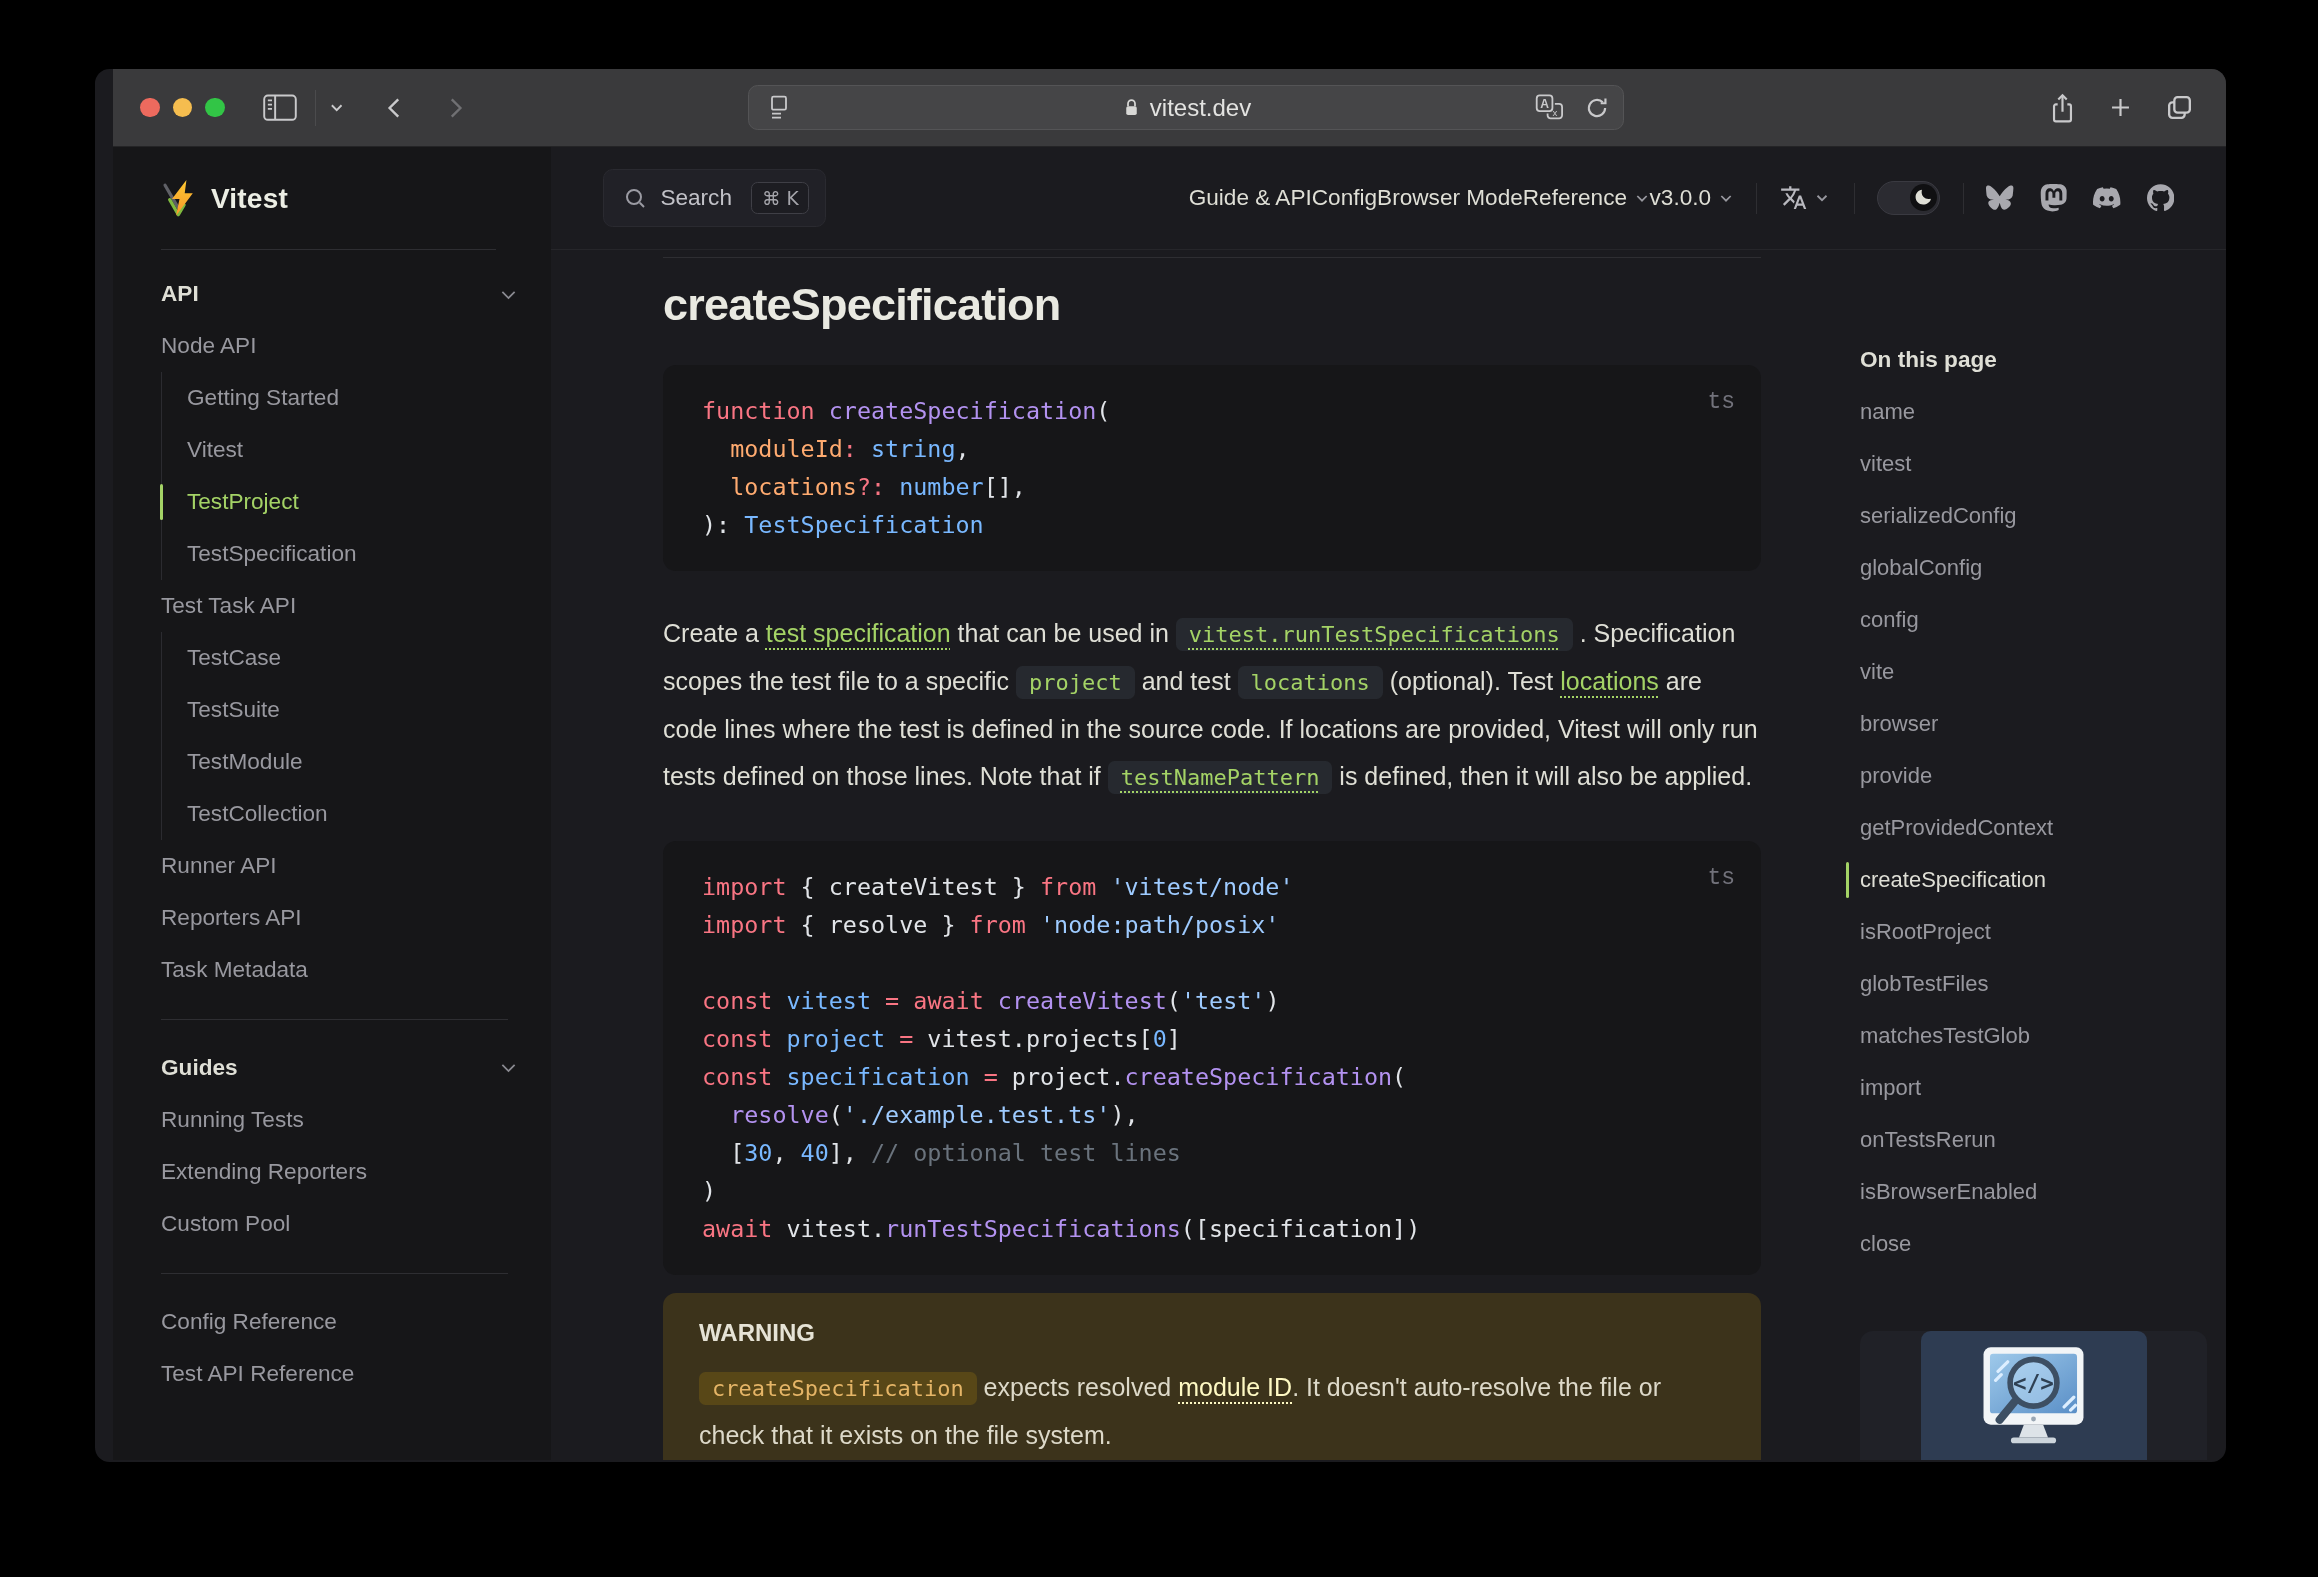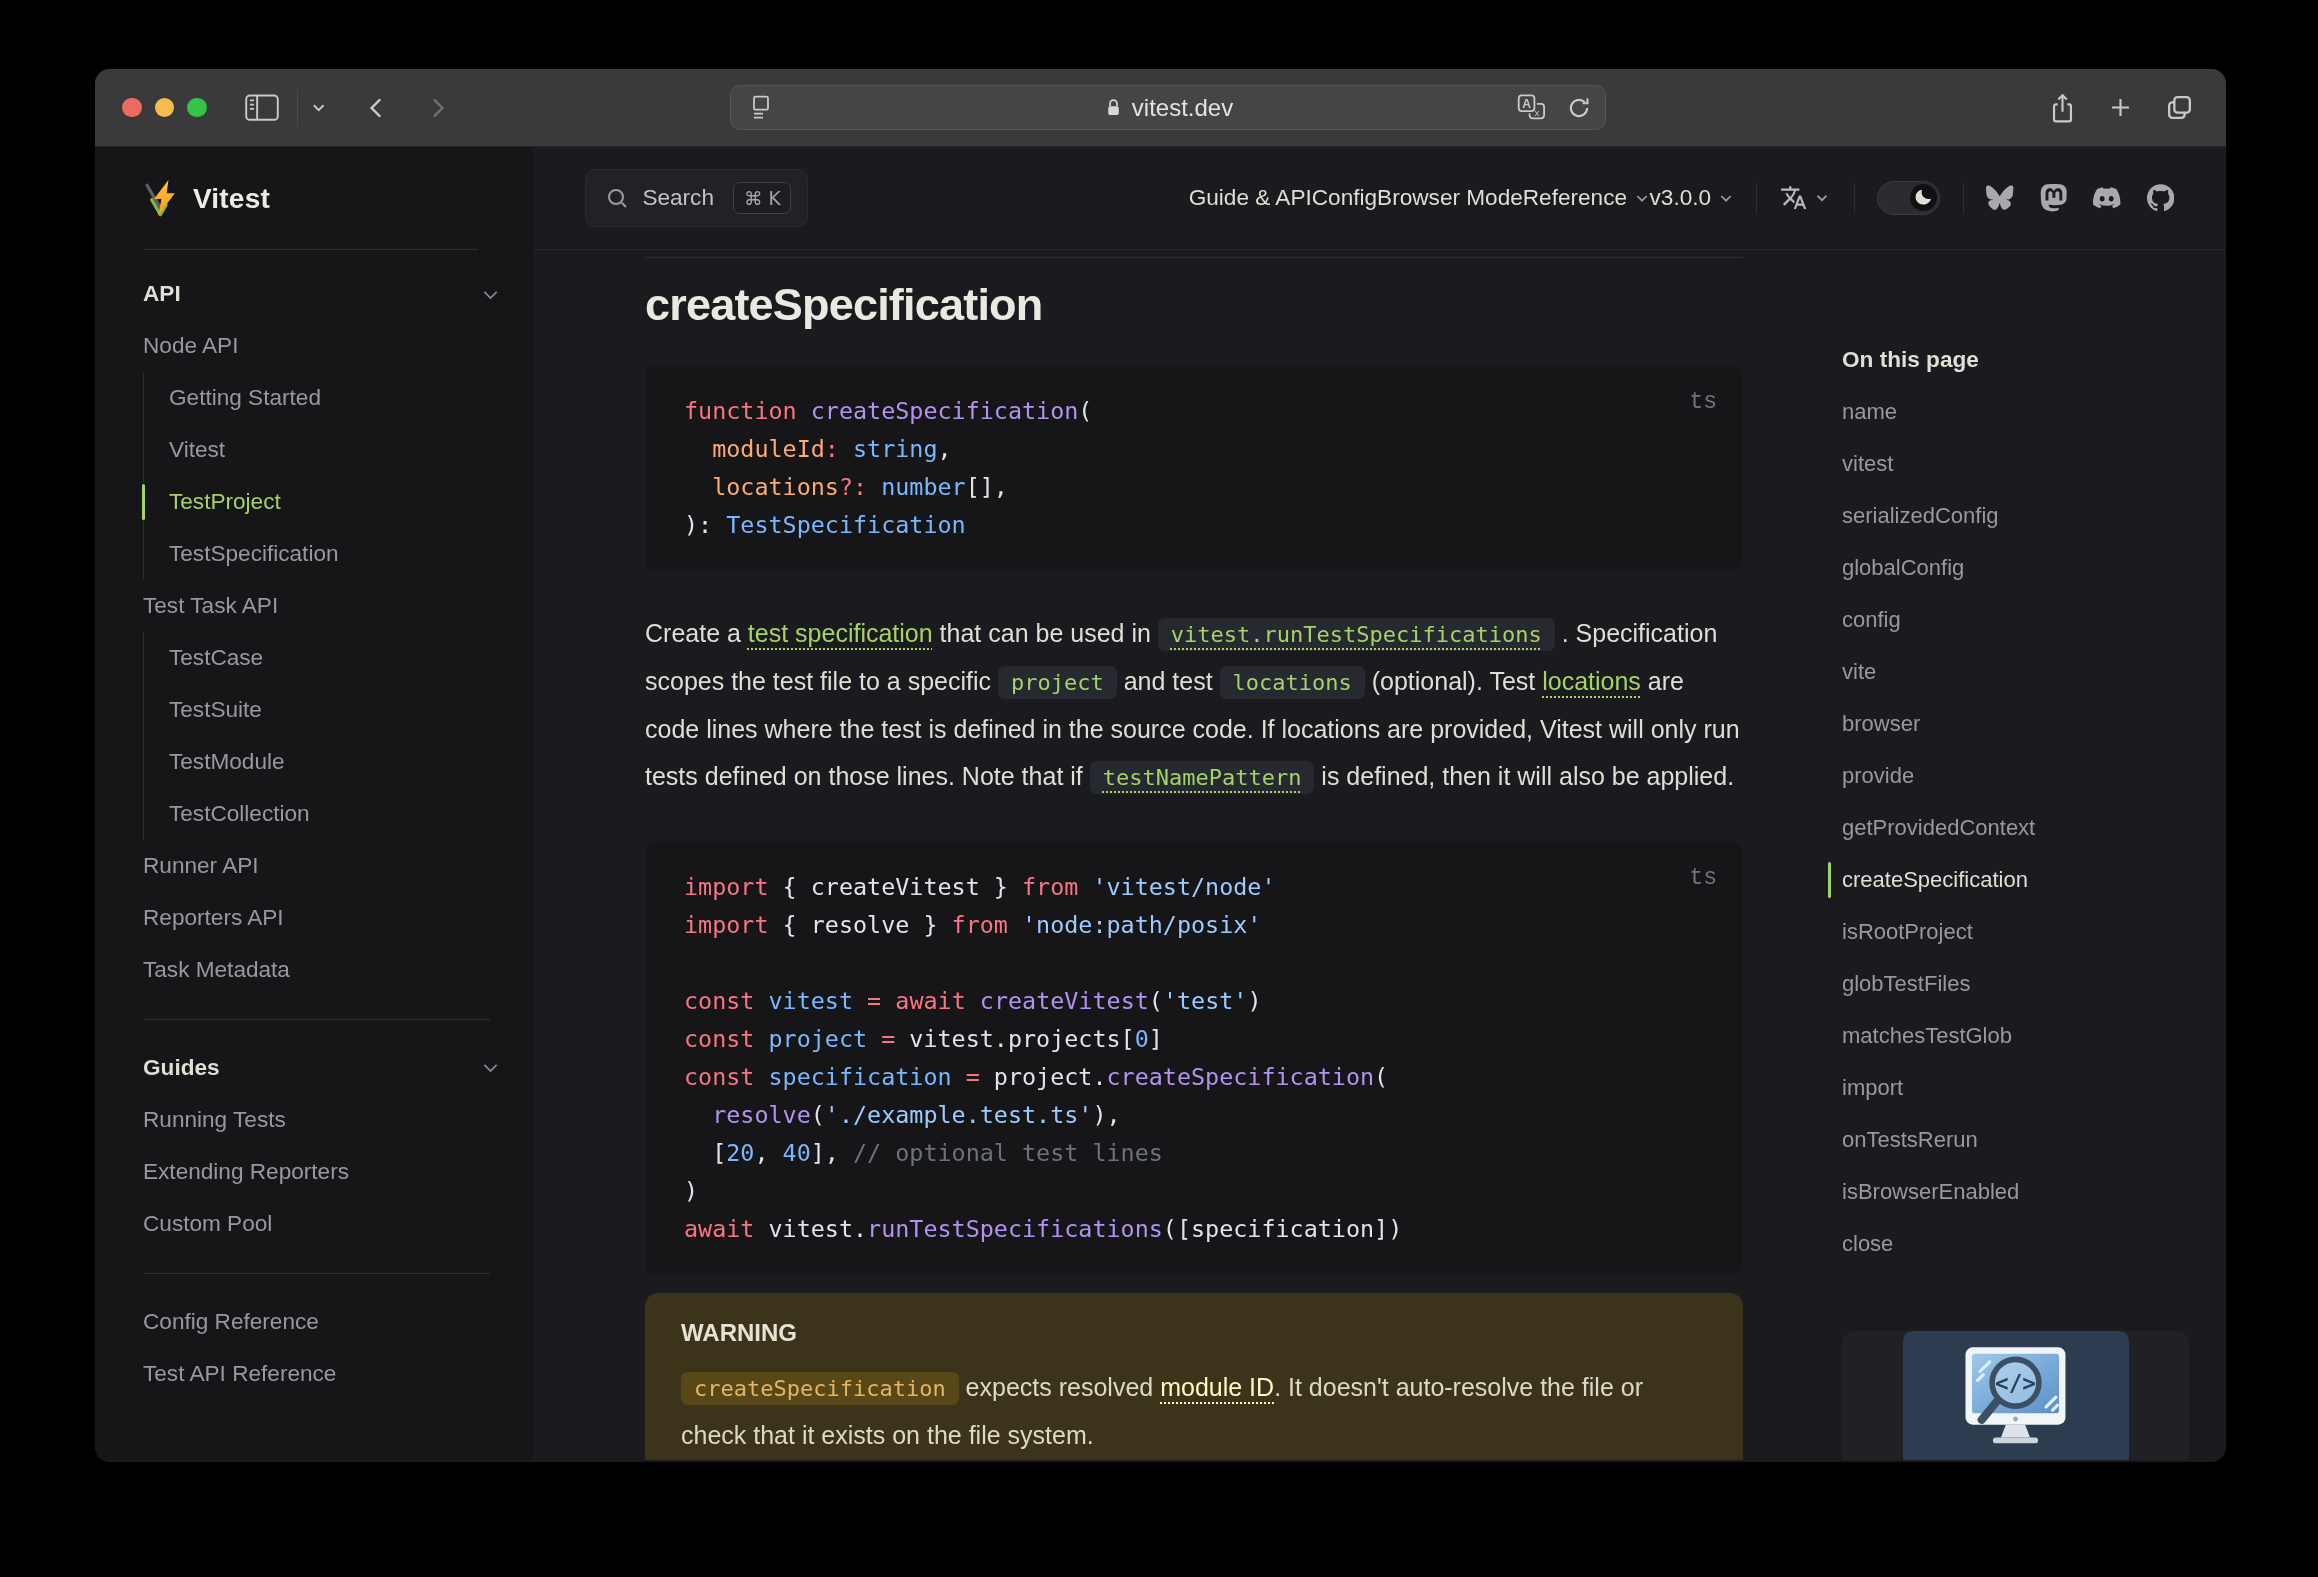--- a/index.html
+++ b/index.html
@@ -1,19 +1,19 @@
 <!DOCTYPE html>
 <html style="font-size:13px"><head>
 <meta charset="utf-8">
 <style>
   html,body{margin:0;padding:0;background:#000;width:2319px;height:1578px;overflow:hidden;
     font-family:"Liberation Sans",sans-serif;-webkit-font-smoothing:antialiased;}
   *{box-sizing:border-box;}
   .window{position:absolute;left:95px;top:69px;width:2131px;height:1393px;background:#1b1b1f;
-    border-radius:14.5px;overflow:hidden;box-shadow:0 24px 73px rgba(0,0,0,.85);}
+    border-radius:14.5px;overflow:hidden;box-shadow:0 24px 73px rgba(0,0,0,.85);padding-left:18px;}
   
   .toolbar{height:78px;background:#3a3a3c;border-bottom:1.6px solid #242426;position:relative;
     display:flex;align-items:center;color:#c9c9cb;}
   .lights{display:flex;gap:13px;margin-left:27.4px;}
   .light{width:19.4px;height:19.4px;border-radius:50%;}
   .l-red{background:#ed6a5e;} .l-yellow{background:#f5bd4f;} .l-green{background:#32c546;}
   .tb-ic{display:flex;align-items:center;justify-content:center;color:#c9c9cb;}
   .tb-ic svg{display:block;}
   .tb-sep{width:0.8px;height:36px;background:#4b4b4d;margin-left:18px;}
   .fwd{color:#707073;}
@@ -376,21 +376,21 @@
           <div class="code-block second">
             <span class="lang-label">ts</span>
             <div id="code2">
                 <div class="code-line"><span class="tk-kw">import</span><span class="tk-pl"> { createVitest } </span><span class="tk-kw">from</span><span class="tk-pl"> </span><span class="tk-st">'vitest/node'</span></div>
                 <div class="code-line"><span class="tk-kw">import</span><span class="tk-pl"> { resolve } </span><span class="tk-kw">from</span><span class="tk-pl"> </span><span class="tk-st">'node:path/posix'</span></div>
                 <div class="code-line">&nbsp;</div>
                 <div class="code-line"><span class="tk-kw">const</span><span class="tk-pl"> </span><span class="tk-ty">vitest</span><span class="tk-pl"> </span><span class="tk-kw">=</span><span class="tk-pl"> </span><span class="tk-kw">await</span><span class="tk-pl"> </span><span class="tk-fn">createVitest</span><span class="tk-pu">(</span><span class="tk-st">'test'</span><span class="tk-pu">)</span></div>
                 <div class="code-line"><span class="tk-kw">const</span><span class="tk-pl"> </span><span class="tk-ty">project</span><span class="tk-pl"> </span><span class="tk-kw">=</span><span class="tk-pl"> vitest.projects</span><span class="tk-pu">[</span><span class="tk-ty">0</span><span class="tk-pu">]</span></div>
                 <div class="code-line"><span class="tk-kw">const</span><span class="tk-pl"> </span><span class="tk-ty">specification</span><span class="tk-pl"> </span><span class="tk-kw">=</span><span class="tk-pl"> project.</span><span class="tk-fn">createSpecification</span><span class="tk-pu">(</span></div>
                 <div class="code-line"><span class="tk-pl">  </span><span class="tk-fn">resolve</span><span class="tk-pu">(</span><span class="tk-st">'./example.test.ts'</span><span class="tk-pu">),</span></div>
-                <div class="code-line"><span class="tk-pl">  </span><span class="tk-pu">[</span><span class="tk-ty">20</span><span class="tk-pu">, </span><span class="tk-ty">40</span><span class="tk-pu">], </span><span class="tk-cm">// optional test lines</span></div>
+                <div class="code-line"><span class="tk-pl">  </span><span class="tk-pu">[</span><span class="tk-ty">30</span><span class="tk-pu">, </span><span class="tk-ty">40</span><span class="tk-pu">], </span><span class="tk-cm">// optional test lines</span></div>
                 <div class="code-line"><span class="tk-pu">)</span></div>
                 <div class="code-line"><span class="tk-kw">await</span><span class="tk-pl"> vitest.</span><span class="tk-fn">runTestSpecifications</span><span class="tk-pu">([</span><span class="tk-pl">specification</span><span class="tk-pu">])</span></div>
               </div>
           </div>
 
           <div class="warning">
             <div class="warn-title">WARNING</div>
             <p class="warn-text" id="warnruns"><code class="warn-code">createSpecification</code><span> expects resolved </span><a class="warn-link">module ID</a><span>. It doesn't auto-resolve the file or check that it exists on the file system.</span></p>
           </div>
         </main>

